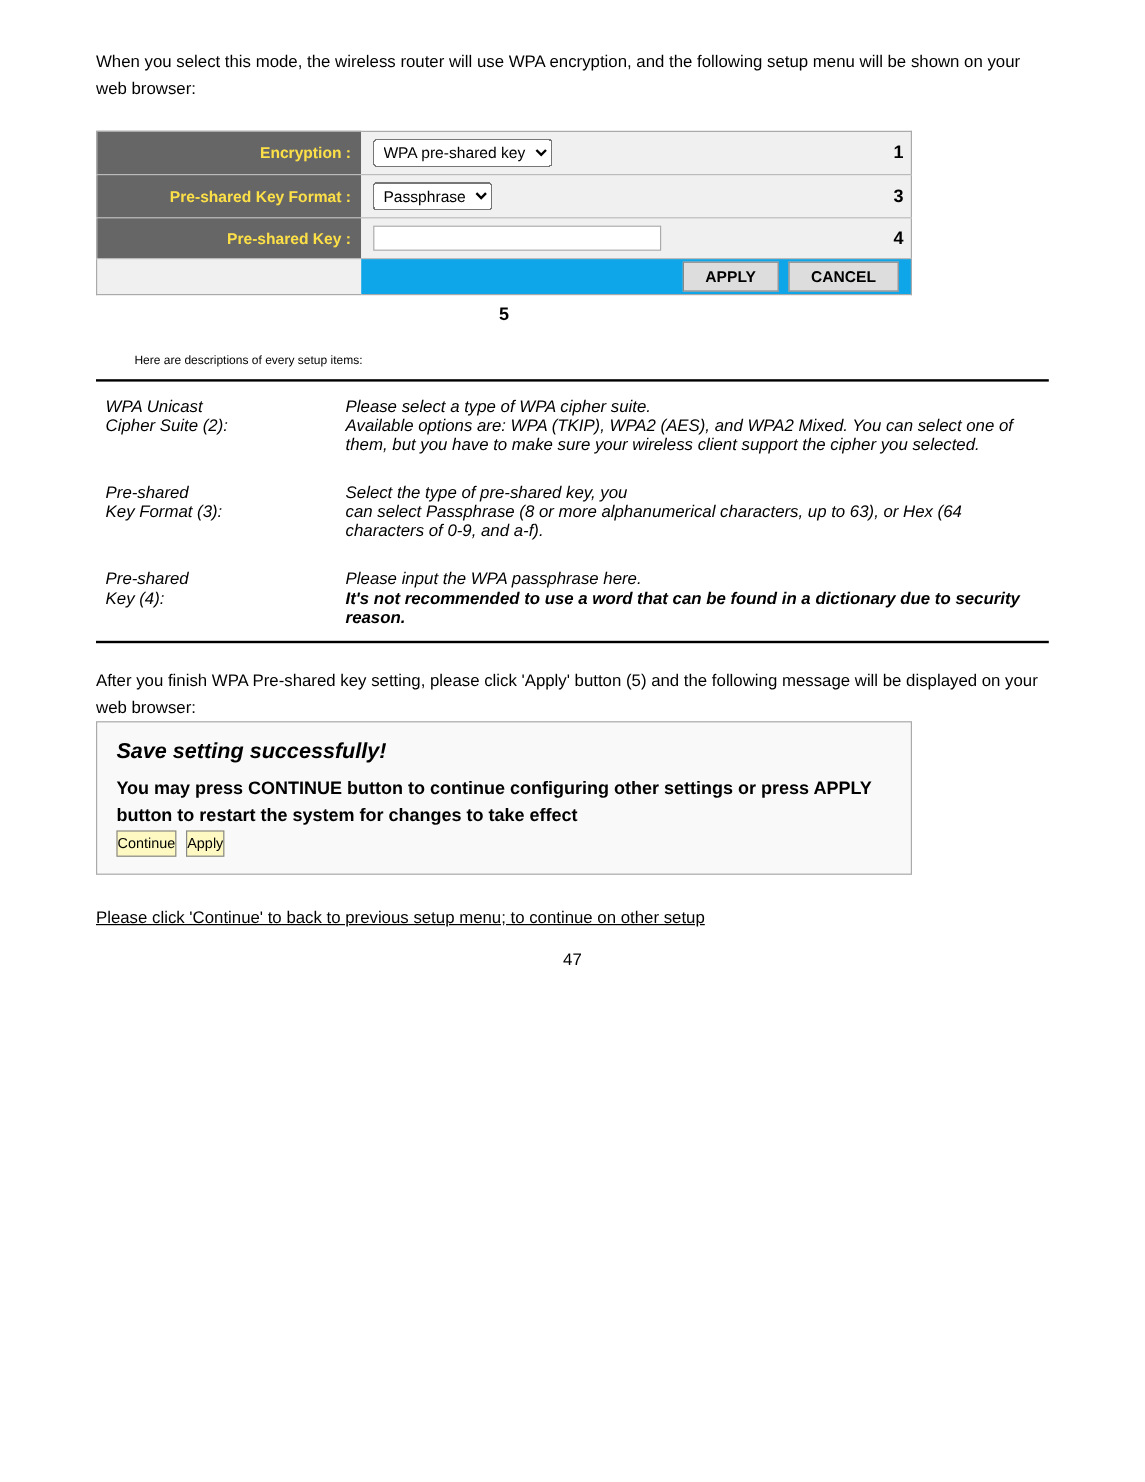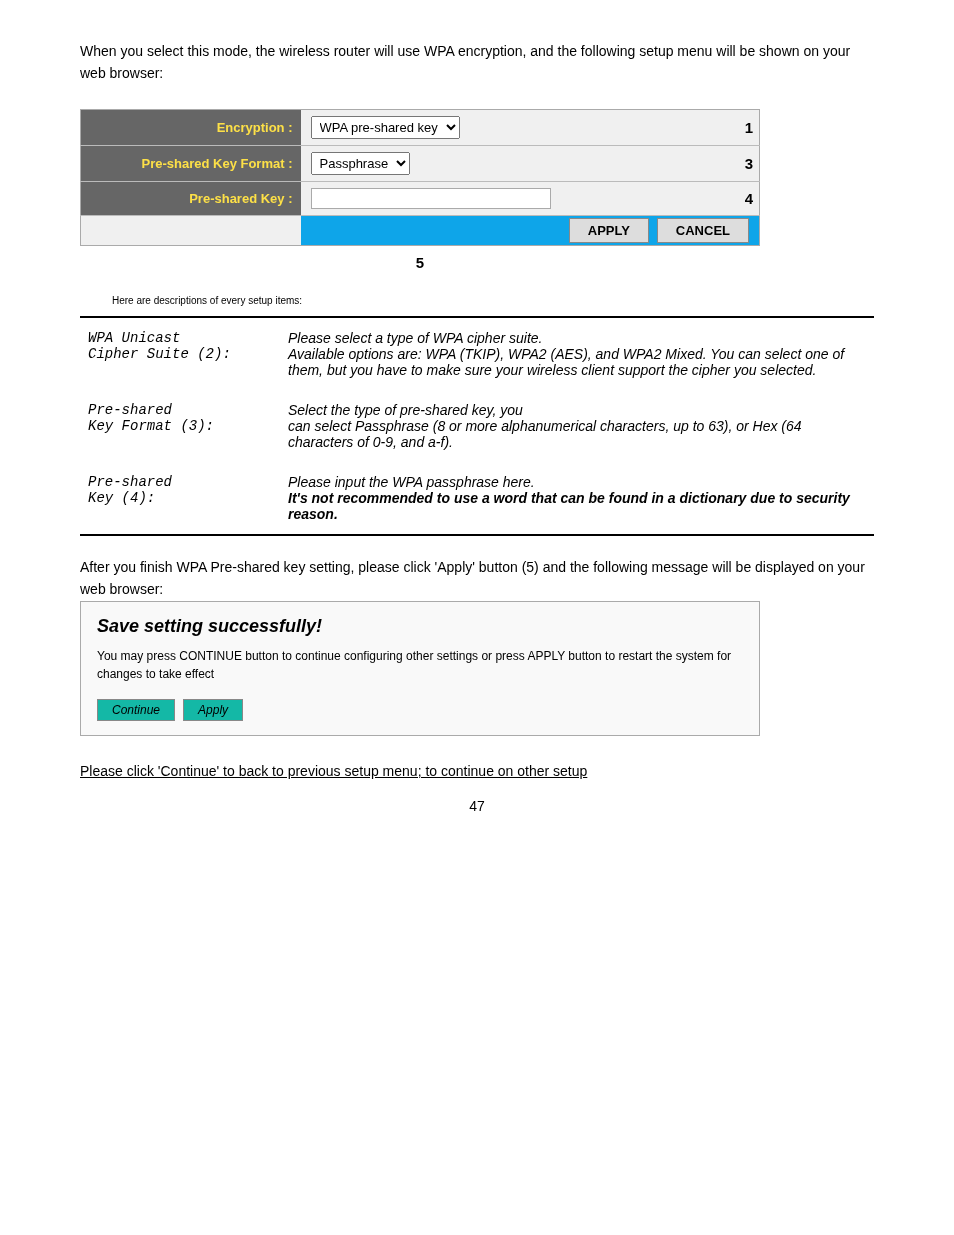--- a/index.html
+++ b/index.html
@@ -116,21 +116,20 @@
     }
     .desc-table td {
       padding: 12px 8px;
       vertical-align: top;
       font-style: italic;
     }
     .desc-table .term-cell {
       width: 200px;
       font-style: italic;
       font-weight: normal;
-      font-family: Liberation Mono, monospace;
     }
     .desc-table .def-cell {
       font-style: italic;
     }
     .desc-table .def-cell b {
       font-weight: bold;
     }
     .desc-table tr {
       border-bottom: none;
     }
@@ -146,35 +145,34 @@
       padding: 14px 16px;
       margin-bottom: 24px;
     }
     .success-title {
       font-weight: bold;
       font-size: 18px;
       margin-bottom: 10px;
       font-style: italic;
     }
     .success-body {
-      font-size: 12px;
-      margin-bottom: 16px;
+      font-size: 15px;
       line-height: 1.5;
+      font-weight: bold;
     }
     .success-buttons {
       display: flex;
       gap: 8px;
     }
     .btn-continue, .btn-apply2 {
-      padding: 3px 14px;
+      padding: 3px 0;
       font-size: 12px;
       cursor: pointer;
       border: 1px solid #888;
-      background: #14b8a6;
-      font-style: italic;
+      background: #fef9c3;
     }
     .bottom-text {
       margin-bottom: 16px;
       line-height: 1.6;
       text-decoration: underline;
     }
     .page-number {
       text-align: center;
       font-size: 14px;
       margin-top: 10px;

